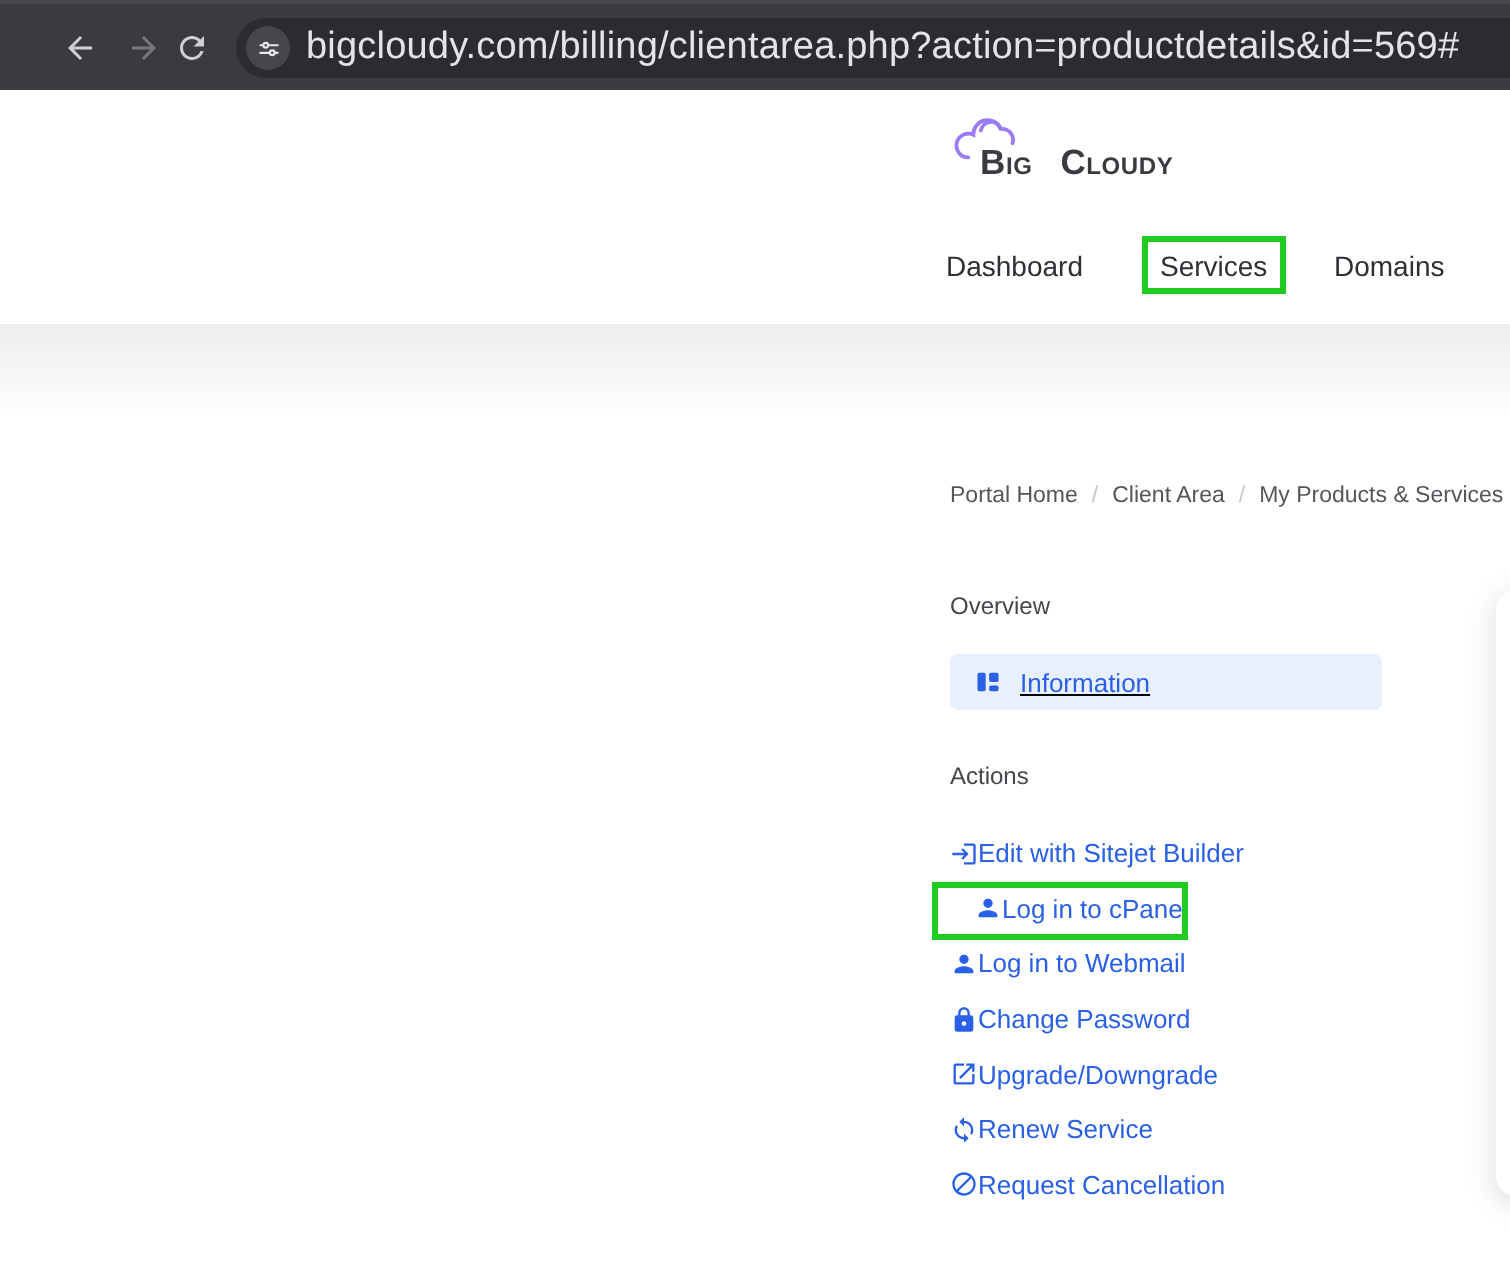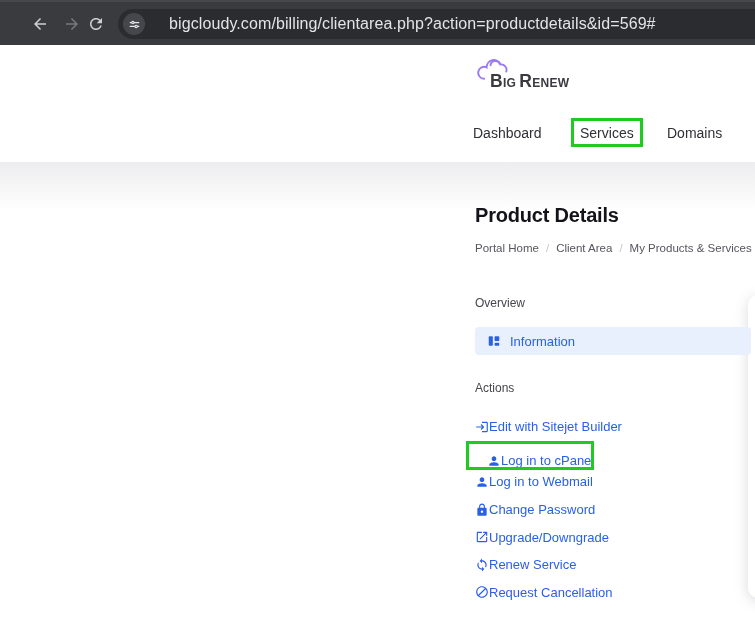--- a/index.html
+++ b/index.html
@@ -13,29 +13,29 @@
   .nav-btn { position:absolute; top:13px; width:18px; height:18px; cursor:pointer; }
   .nav-btn svg { width:18px; height:18px; }
   .btn-back   { left:31px; }
   .btn-fwd    { left:63px; }
   .btn-reload { left:87px; }
   .omnibox { position:absolute; left:118px; top:7px; width:700px; height:30px;
              background:#2b2c30; border-radius:15px; display:flex; align-items:center; }
   .site-info { width:22px; height:22px; border-radius:50%; background:#46474c;
                margin-left:5px; display:flex; align-items:center; justify-content:center; }
   .site-info svg { width:13px; height:13px; }
-  .url-text { margin-left:24px; color:#e3e4e7; font-size:16px; letter-spacing:.1px; white-space:nowrap; }
+  .url-text { margin-left:8px; color:#e3e4e7; font-size:19px; letter-spacing:.1px; white-space:nowrap; }
 
   
   .site-header { position:absolute; left:0; top:45px; width:755px; height:117px; background:#fff; }
   .logo { position:absolute; left:477px; top:11px; width:110px; height:44px; cursor:pointer; }
   .logo-cloud { position:absolute; left:0; top:0; width:38px; height:28px; }
   .logo-text { position:absolute; left:13px; top:15px; font-variant:small-caps;
                font-weight:700; font-size:17.5px; color:#3a3a40; letter-spacing:.3px; white-space:nowrap; }
-  .logo-text .lg-word { margin-right:3px; }
+  .logo-text .lg-word { margin-right:14px; }
   .main-nav { position:absolute; top:0; left:0; width:755px; height:117px; }
   .nav-item { position:absolute; top:80px; font-size:14px; font-weight:500; color:#2f2f36;
               cursor:pointer; white-space:nowrap; }
   .nav-dashboard { left:473px; }
   .nav-services  { left:580px; }
   .nav-domains   { left:667px; }
 
   
   .band { position:absolute; left:0; top:162px; width:755px; height:48px;
           background:linear-gradient(#ededef, #ffffff); }
@@ -50,30 +50,30 @@
                 color:#141319; letter-spacing:-.2px; white-space:nowrap; }
   .breadcrumb { position:absolute; left:475px; top:242px; width:320px; font-size:11.5px;
                 color:#55555c; white-space:nowrap; display:flex; gap:7px; }
   .breadcrumb .sep { color:#c6c6ce; }
   .crumb-link { cursor:pointer; }
 
   .section-heading { position:absolute; left:475px; font-size:12px; font-weight:400; color:#46464d; }
   .h-overview { top:296px; }
   .h-actions  { top:381px;text-align:right; }
 
-  .info-row { position:absolute; left:475px; top:327px; width:276px; height:28px;
+  .info-row { position:absolute; left:475px; top:327px; width:216px; height:28px;
               background:#e9f0fd; border-radius:4px; display:flex; align-items:center;
-              padding-left:12px; gap:9px; cursor:pointer; }
+              padding-left:12px; gap:9px; cursor:pointer;text-decoration:underline; }
   .info-row svg { width:14px; height:14px; fill:#2a60e6; }
   .link-label { font-size:13px; font-weight:500; color:#2a60e6; white-space:nowrap; }
 
   .actions-list { position:absolute; left:475px; top:413px; width:270px; }
   .action-row { height:27.6px; display:flex; align-items:center; cursor:pointer; }
   .action-row svg { width:14px; height:14px; fill:#2a60e6; flex:0 0 auto; }
-  .action-row.row-cpanel { padding-left:12px;align-items:flex-end; }
+  .action-row.row-cpanel { padding-left:12px; }
 
   
   .annot { position:absolute; border:3px solid #1ecb1e; background:transparent; pointer-events:none; }
   .annot-services { left:571px; top:118px; width:72px;  height:29px; }
   .annot-cpanel   { left:466px; top:441px; width:128px; height:29px; }
 
   .icon-muted { fill:#cfd0d3; }
   .icon-dim   { fill:#77787d; }
 </style>
 </head>
@@ -110,35 +110,34 @@
     </div>
   </div>
 
   <div class="site-header">
     <div class="logo">
       <svg class="logo-cloud" viewBox="0 0 48 34" fill="none" stroke="#9b7bf3" stroke-width="2.4" stroke-linecap="round">
         <path d="M9 28 a7.5 7.5 0 1 1 3.2-14.3 A9 9 0 0 1 29.5 10 a7 7 0 0 1 7.5 9"></path>
         <path d="M17 11 a6.5 6.5 0 0 1 12.3-1.6"></path>
       </svg>
       <span class="logo-text">
-        <span class="lg-word">Big</span><span>Renew</span>
+        <span class="lg-word">Big</span><span>Cloudy</span>
       </span>
     </div>
     <div class="main-nav">
       <span class="nav-item nav-dashboard">Dashboard</span>
       <span class="nav-item nav-services">Services</span>
       <span class="nav-item nav-domains">Domains</span>
     </div>
   </div>
 
   <div class="band"></div>
 
   <div class="right-card"></div>
 
-  <h1 class="page-title">Product Details</h1>
 
   <div class="breadcrumb">
     <span class="crumb-link">Portal Home</span>
     <span class="sep">/</span>
     <span class="crumb-link">Client Area</span>
     <span class="sep">/</span>
     <span class="crumb-link">My Products &amp; Services</span>
 
   </div>
 

